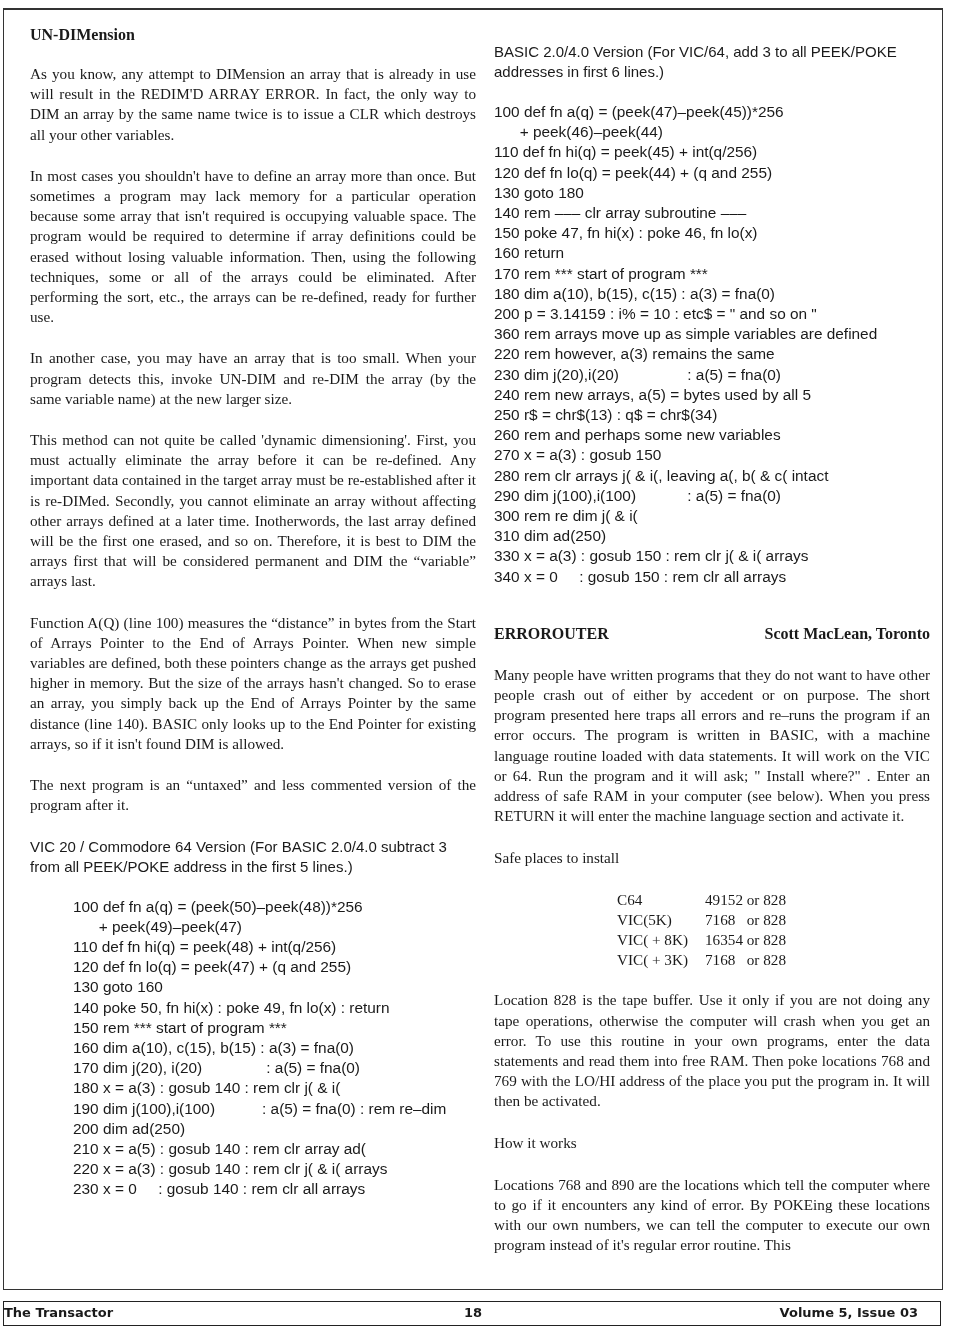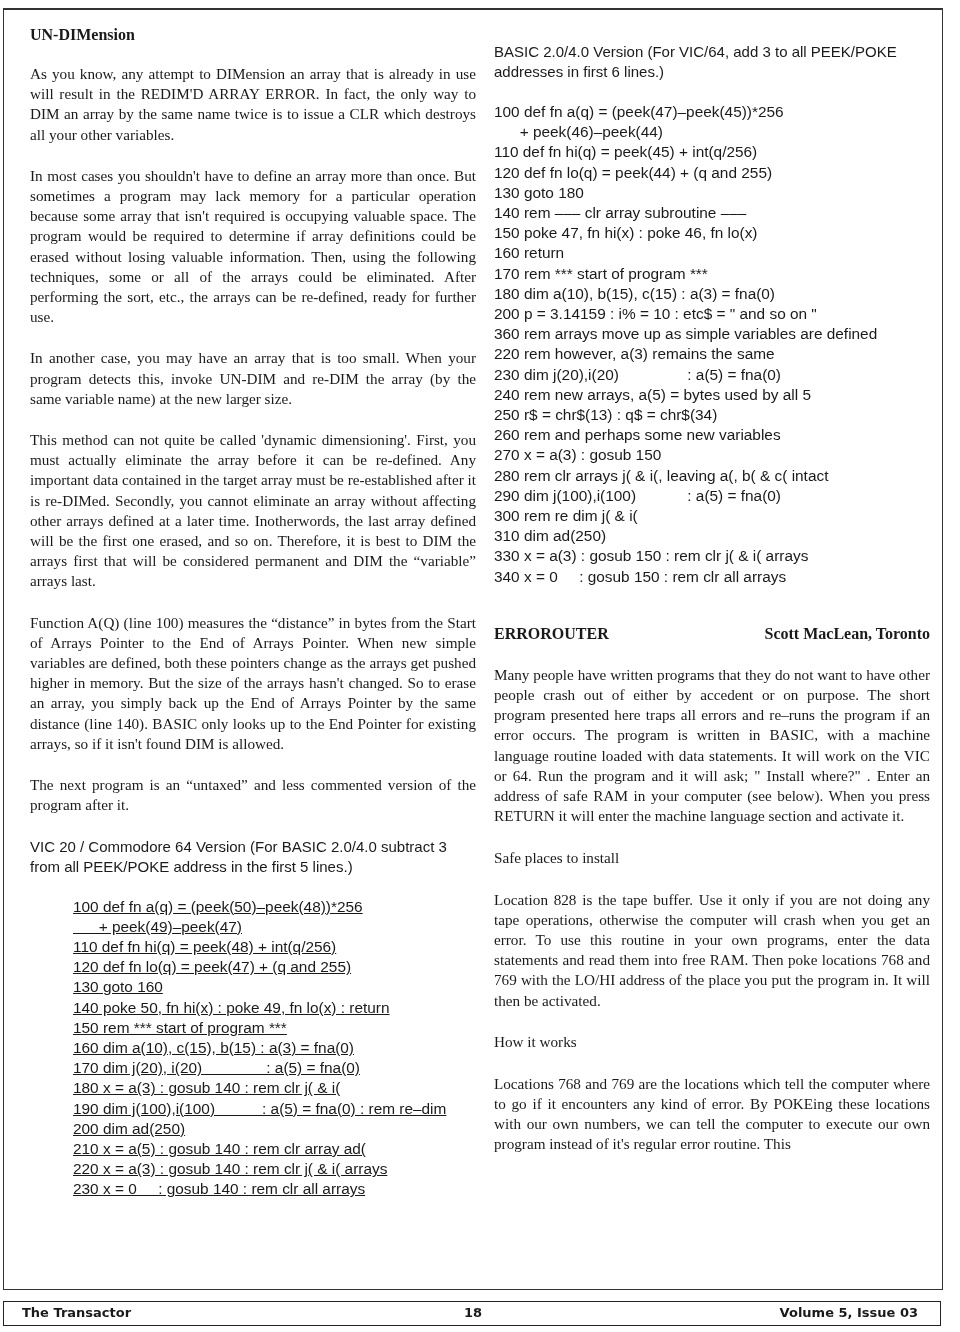--- a/index.html
+++ b/index.html
@@ -14,34 +14,34 @@
   .heading { font-family:"Liberation Serif", serif; font-weight:bold; font-size:16px; margin:0 0 20px 0; }
   p.body {
     font-family:Liberation Serif, serif; font-size:15.2px; line-height:20.2px;
     text-align:justify; margin:11px 0 21px 0;
   }
   p.sansnote {
     font-family:"Liberation Sans", sans-serif; font-size:15px; line-height:20px; margin:0 0 20px 0;
   }
   .code { font-family:"Liberation Sans", sans-serif; font-size:15.4px; line-height:20.2px; margin:0; }
   .code .line { white-space:pre; display:block; }
-  .code-left { padding-left:43px; margin-bottom:16px;text-decoration:underline; }
+  .code-left { padding-left:43px; margin-bottom:16px; }
   .code-right { margin-bottom:38px; }
   .err-head { display:flex; justify-content:space-between; font-family:"Liberation Serif", serif; font-weight:bold; font-size:16px; margin:0 0 22px 0; }
   table.safe { margin:0 0 20px 123px; border-collapse:collapse; font-family:"Liberation Serif", serif; font-size:15.2px; }
   table.safe td { padding:0; line-height:20.2px; }
   table.safe td.name { width:88px; }
   .plain { font-family:"Liberation Serif", serif; font-size:15.2px; line-height:20px; margin:0 0 22px 0; }
   .footer {
     position:absolute; left:3px; top:1301px; width:938px; height:25px;
     border:1.5px solid #222; box-sizing:border-box;
     font-family:"DejaVu Sans", sans-serif; font-weight:bold; font-size:13px;
   }
   .footer span { position:absolute; top:3px; }
-  .f-left { left:18px; }
+  .f-left { left:0; }
   .f-mid { left:460px; }
   .f-right { right:22px; }
 </style>
 </head>
 <body>
 
 <div class="page-box">
 
   <div class="col col-left">
     <h2 class="heading">UN-DIMension</h2>
@@ -99,23 +99,43 @@
       <span class="line">330 x = a(3) : gosub 150 : rem clr j( &amp; i( arrays</span>
       <span class="line">340 x = 0     : gosub 150 : rem clr all arrays</span>
     </div>
 
     <div class="err-head">
       <span>ERROROUTER</span>
       <span>Scott MacLean, Toronto</span>
     </div>
     <p class="body">Many people have written programs that they do not want to have other people crash out of either by accedent or on purpose. The short program presented here traps all errors and re–runs the program if an error occurs. The program is written in BASIC, with a machine language routine loaded with data statements. It will work on the VIC or 64. Run the program and it will ask; " Install where?" . Enter an address of safe RAM in your computer (see below). When you press RETURN it will enter the machine language section and activate it.</p>
     <p class="plain">Safe places to install</p>
+    <table class="safe">
+      <tbody>
+          <tr>
+        <td class="name">C64</td>
+        <td style="white-space:pre">49152 or 828</td>
+      </tr>
+      <tr>
+        <td class="name">VIC(5K)</td>
+        <td style="white-space:pre">7168   or 828</td>
+      </tr>
+      <tr>
+        <td class="name">VIC( + 8K)</td>
+        <td style="white-space:pre">16354 or 828</td>
+      </tr>
+      <tr>
+        <td class="name">VIC( + 3K)</td>
+        <td style="white-space:pre">7168   or 828</td>
+      </tr>
+    </tbody>
+      </table>
     <p class="body">Location 828 is the tape buffer. Use it only if you are not doing any tape operations, otherwise the computer will crash when you get an error. To use this routine in your own programs, enter the data statements and read them into free RAM. Then poke locations 768 and 769 with the LO/HI address of the place you put the program in. It will then be activated.</p>
     <p class="plain">How it works</p>
-    <p class="body">Locations 768 and 769 are the locations which tell the computer where to go if it encounters any kind of error. By POKEing these locations with our own numbers, we can tell the computer to execute our own program instead of it's regular error routine. This</p>
+    <p class="body">Locations 768 and 890 are the locations which tell the computer where to go if it encounters any kind of error. By POKEing these locations with our own numbers, we can tell the computer to execute our own program instead of it's regular error routine. This</p>
   </div>
 </div>
 
 <div class="footer">
   <span class="f-left">The Transactor</span>
   <span class="f-mid">18</span>
   <span class="f-right">Volume 5, Issue 03</span>
 </div>
 
 </body></html>

